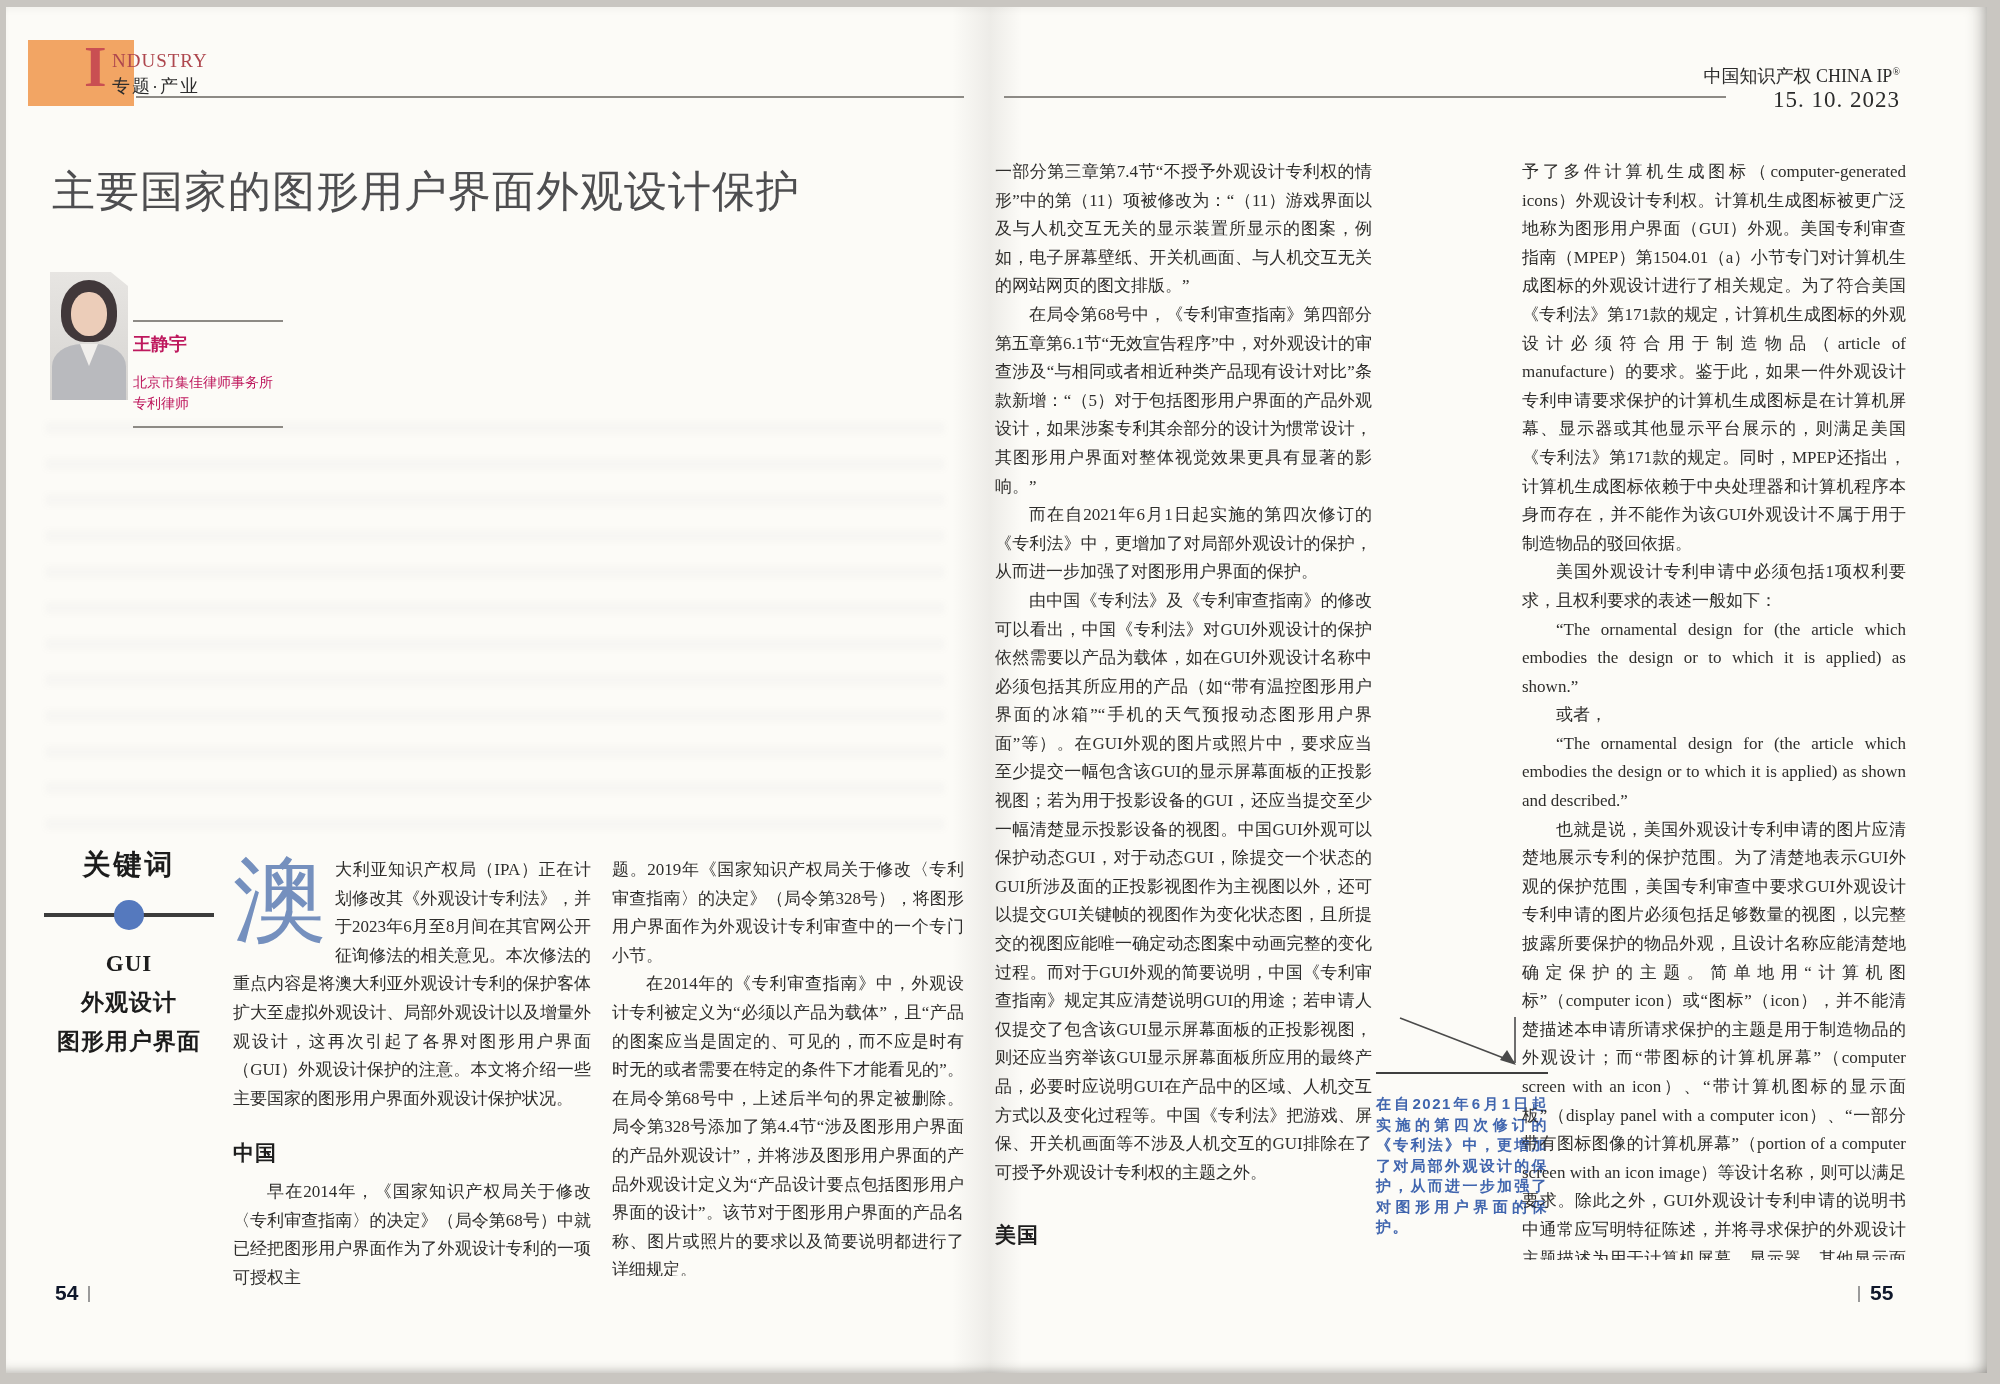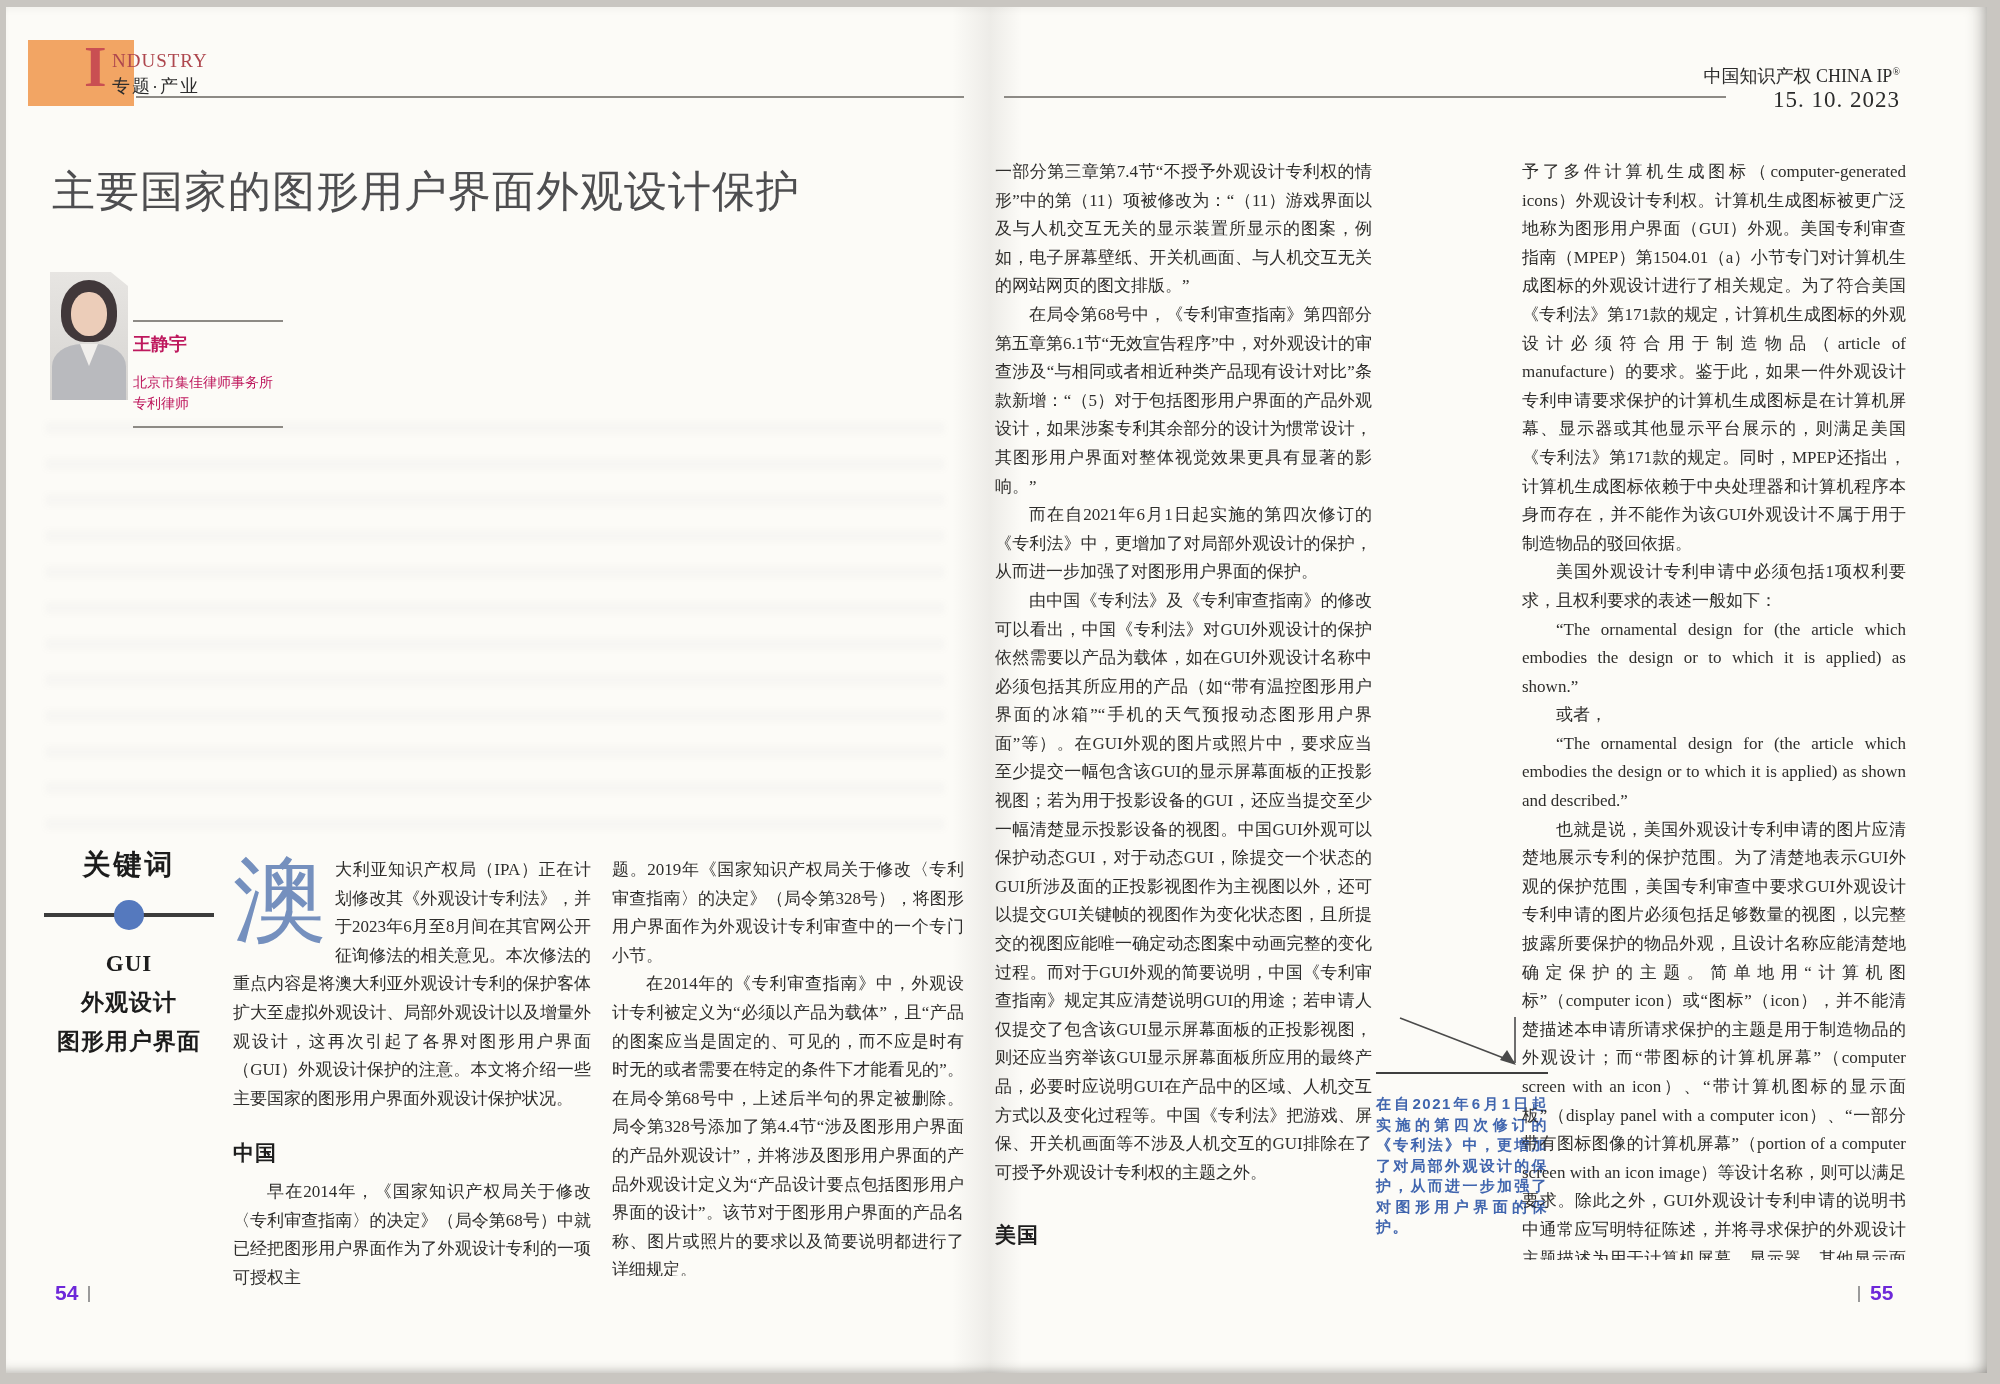--- a/index.html
+++ b/index.html
@@ -60,21 +60,21 @@
   .sec-head{font-family:"Liberation Sans",sans-serif;font-weight:700;font-size:21px;color:#1d1d1d;
             text-indent:0;margin:0;padding:26px 0 10px 0;letter-spacing:1px;}
   #col3 .sec-head{padding-top:34px;}
   
   .callout-arrow{position:absolute;left:1396px;top:1014px;}
   .callout{position:absolute;left:1376px;top:1072px;width:172px;border-top:2px solid #3f3f3f;padding-top:20px;
            font-family:"Liberation Sans",sans-serif;font-weight:700;font-size:15px;line-height:20.5px;
            letter-spacing:1.5px;color:#4065ae;text-align:justify;text-justify:inter-character;}
   
   .pageno{position:absolute;top:1281px;font-family:"Liberation Sans",sans-serif;font-weight:700;
-          font-size:21px;color:#6d28d9;}
+          font-size:21px;color:#0f172a;}
   .pageno .sep{display:inline-block;width:2px;height:16px;background:#9a9a9a;margin:0 10px;vertical-align:-2px;}
   #pn54{left:55px;}
   #pn55{left:1848px;}
 </style>
 </head>
 <body>
 
 <div class="stage">
   <div class="spread"></div>
   <div class="ghost"></div>

